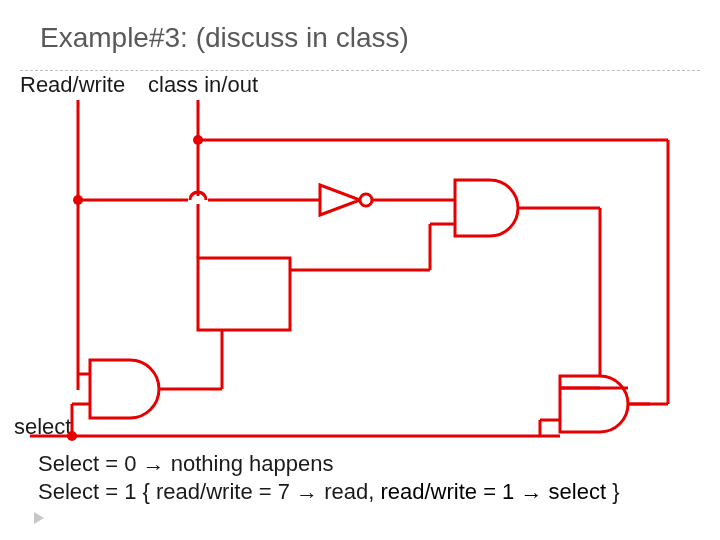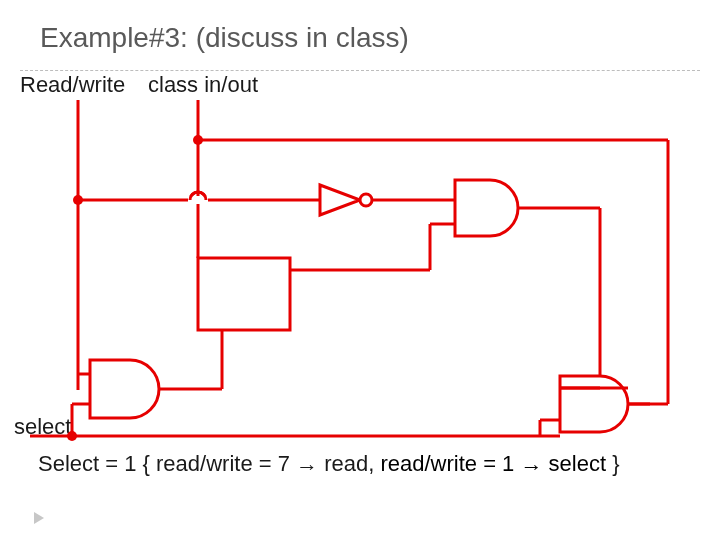--- a/index.html
+++ b/index.html
@@ -116,20 +116,25 @@
 
     <line x1="628" y1="404" x2="668" y2="404"></line>
     <line x1="668" y1="404" x2="668" y2="388"></line>
 
     <line x1="628" y1="404" x2="650" y2="404"></line>
   </g>
 </svg>
 
 <div class="explain">
   <div>
+    <span>Select = 0 </span>
+    <span>→</span>
+    <span> nothing happens</span>
+  </div>
+  <div>
     <span>Select = 1 { read/write = 7 </span>
     <span>→</span>
     <span> read, </span>
     <span class="red">read/write = 1 </span>
     <span class="red">→</span>
     <span class="red"> select</span>
     <span> }</span>
   </div>
 </div>
 

